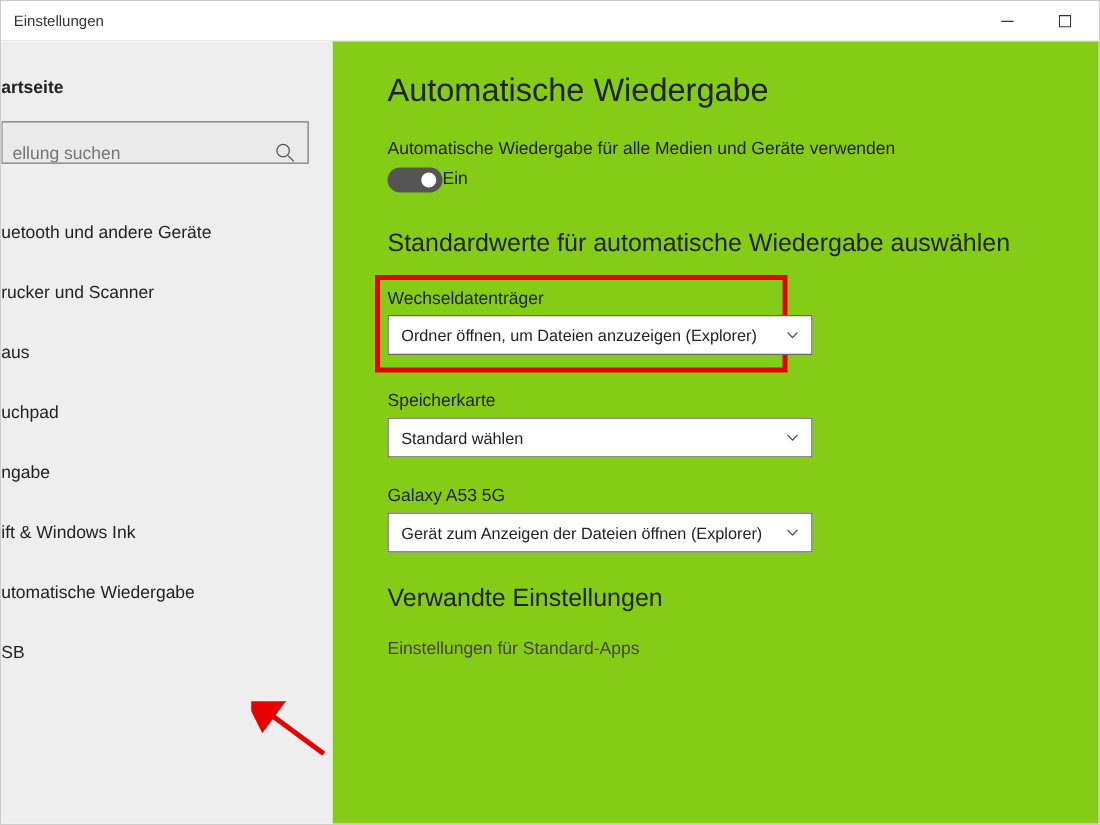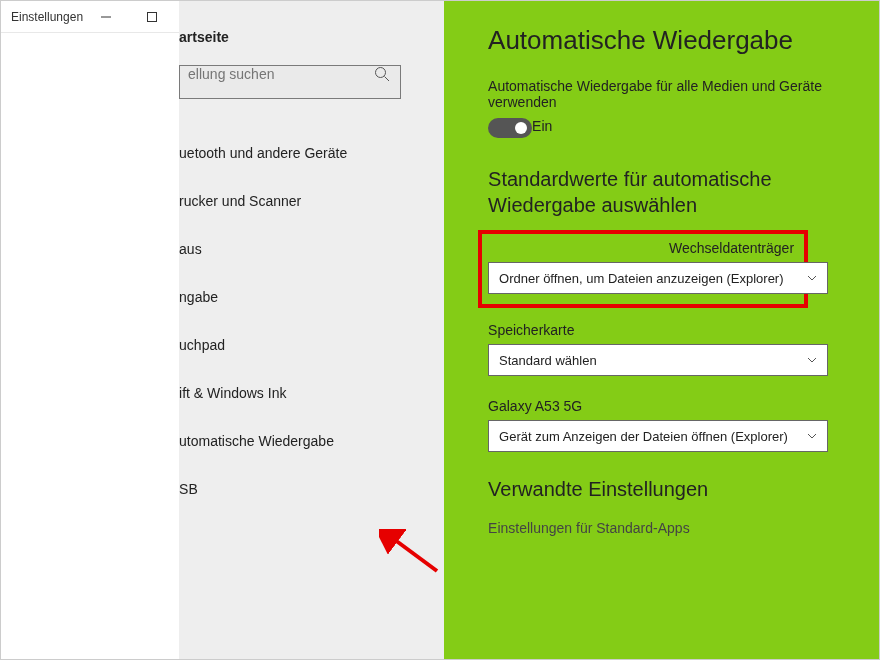--- a/index.html
+++ b/index.html
@@ -1,43 +1,43 @@
 <!DOCTYPE html>
 <html><head>
   <meta charset="utf-8">
   <style>
     * { box-sizing: border-box; margin: 0; padding: 0; font-family: "Segoe UI", Arial, sans-serif; }
     body { width: 880px; height: 660px; overflow: hidden; background: #fff; }
-    .window { width: 880px; height: 660px; display: flex; border: 1px solid #ccc; }
+    .window { width: 880px; height: 660px; display: flex; flex-direction: column; border: 1px solid #ccc; }
     .titlebar { height: 32px; display: flex; align-items: center; justify-content: space-between; padding: 0 4px 0 10px; background: #fff; border-bottom: 1px solid #e8e8e8;}
     .titlebar .title { font-size: 12px; color: #333; }
     .win-controls { display: flex; gap: 0; }
     .win-btn { width: 46px; height: 32px; display: flex; align-items: center; justify-content: center; color: #333; cursor: pointer; }
     .win-btn svg { width: 10px; height: 10px; }
     .body { flex: 1; display: flex; overflow: hidden; }
     .sidebar { width: 265px; background: #eeeeee; padding-top: 18px; overflow: hidden; position: relative; }
     .sidebar .home { padding: 10px 12px 10px 0; font-size: 14px; color: #222; margin-bottom: 10px; margin-left: 0; font-weight: bold;}
-    .searchwrap { width: 222px; height: 34px; margin: 0 0 18px 0; border: 1px solid #7a7a7a; display: flex; align-items: flex-start; padding: 0 10px 0 8px; background: #eaeaea;}
+    .searchwrap { width: 246px; height: 34px; margin: 0 0 18px 0; border: 1px solid #7a7a7a; display: flex; align-items: flex-end; padding: 0 10px 0 8px; background: #eaeaea;}
     .searchwrap input { flex: 1; border: none; background: transparent; outline: none; font-size: 14px; color: #666; }
     .search-icon { width: 16px; height: 16px; color: #555; }
     .nav { display: flex; flex-direction: column; gap: 12px; }
     .nav-item { padding: 10px 14px 10px 0; font-size: 14px; color: #222; cursor: pointer; }
     .content { flex: 1; padding: 24px 36px 0 44px; overflow-y: auto; background: #84cc16; }
     .content h1 { font-size: 26px; font-weight: 400; margin-bottom: 22px; color: #222; }
     .subtext { font-size: 14px; color: #222; margin-bottom: 8px; }
     .toggle-row { display: flex; align-items: flex-start; margin-bottom: 28px; }
     .toggle { width: 44px; height: 20px; background: #555; border-radius: 10px; position: relative; cursor: pointer; }
     .toggle .knob { width: 12px; height: 12px; background: #fff; border-radius: 50%; position: absolute; top: 4px; right: 5px; }
     .toggle-label { font-size: 14px; color: #222; }
     .content h2 { font-size: 20px; font-weight: 400; margin-bottom: 18px; color: #222; line-height: 1.3; }
     .setting-group { margin-bottom: 22px; }
     .setting-label { font-size: 14px; color: #222; margin-bottom: 6px; }
     .dropdown { width: 340px; height: 32px; border: 1px solid #666; display: flex; align-items: center; justify-content: space-between; padding: 0 10px; font-size: 13px; color: #222; cursor: pointer; background: #fff;}
     .dropdown .chev { color: #555; }
-    .highlight { border: 4px solid #e60000; padding: 6px 10px 10px 6px; margin-left: -10px; margin-top: -6px; margin-bottom: 14px; width: 330px; text-align: right;}
+    .highlight { border: 4px solid #e60000; padding: 6px 10px 10px 6px; margin-left: -10px; margin-top: -6px; margin-bottom: 14px; width: 330px;}
     .highlight .setting-group { margin-bottom: 0; }
     .related { margin-top: 24px; }
     .arrow { position: absolute; top: 528px; left: 200px; pointer-events: none; }
   </style>
 </head>
 <body>
 
 <div class="window">
   <div class="titlebar">
     <div class="title">Einstellungen</div>
@@ -63,22 +63,22 @@
         <svg class="search-icon" viewBox="0 0 16 16">
             <circle cx="6.5" cy="6.5" r="5" fill="none" stroke="currentColor" stroke-width="1"></circle>
             <line x1="10.5" y1="10.5" x2="15" y2="15" stroke="currentColor" stroke-width="1"></line>
           </svg>
       </div>
       <div style="height:18px"></div>
       <div class="nav">
         <div class="nav-item">uetooth und andere Geräte</div>
         <div class="nav-item">rucker und Scanner</div>
         <div class="nav-item">aus</div>
+        <div class="nav-item">uchpad</div>
         <div class="nav-item">ngabe</div>
-        <div class="nav-item">uchpad</div>
         <div class="nav-item">ift &amp; Windows Ink</div>
         <div class="nav-item">utomatische Wiedergabe</div>
         <div class="nav-item">SB</div>
       </div>
       <svg class="arrow" width="70" height="50" viewBox="0 0 70 50">
         <defs>
             <marker id="ah" markerWidth="8" markerHeight="8" refX="2" refY="4" orient="auto">
               <polygon points="0 0, 8 4, 0 8" fill="#e60000"></polygon>
             </marker>
           </defs>

